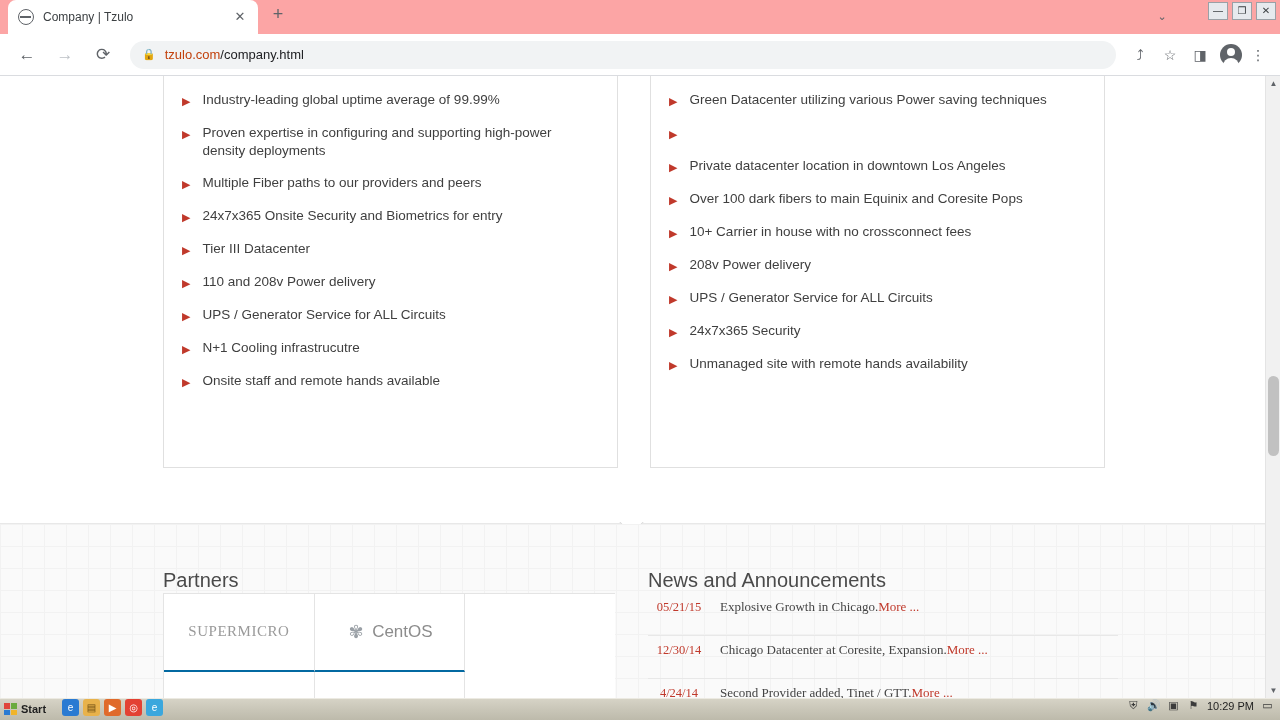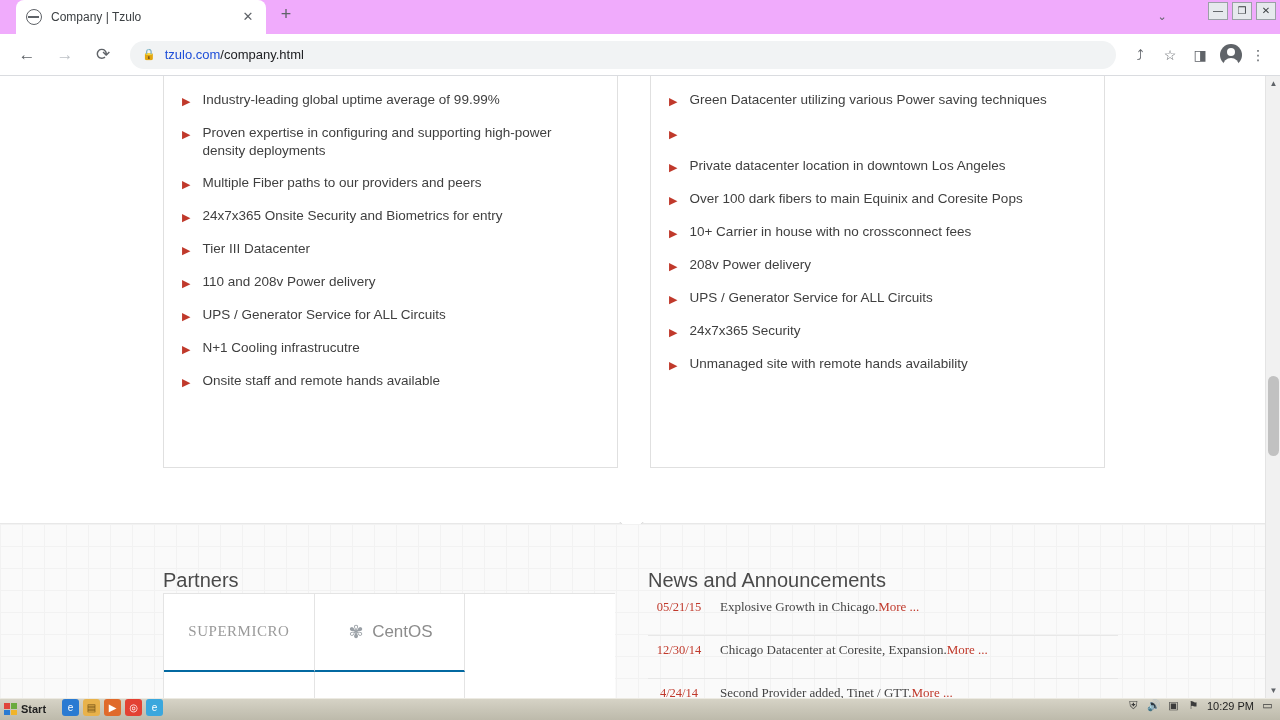--- a/index.html
+++ b/index.html
@@ -6,23 +6,22 @@
   html, body {
     margin: 0; padding: 0;
     width: 1280px; height: 720px;
     overflow: hidden;
     font-family: "Liberation Sans", sans-serif;
     background: #ffffff;
   }
   
   .browser { width: 1280px; height: 720px; position: relative; }
   .titlebar {
-    height: 34px; background: #f0abfc; display: flex; align-items: flex-start;
+    height: 34px; background: #fca5a5; display: flex; align-items: flex-start;
     position: relative;
-    padding-left: 8px;
   }
   .tab {
     width: 250px; height: 34px; background: #fff;
     border-radius: 8px 8px 0 0;
     display: flex; align-items: center; padding: 0 10px;
     margin-left: 8px; position: relative;
   }
   .tab .favicon {
     width: 16px; height: 16px; border-radius: 50%;
     border: 1.5px solid #5f6368; margin-right: 9px;
@@ -63,21 +62,21 @@
     width: 30px; height: 30px; margin: 0 4px; color: #5f6368;
     font-size: 17px; line-height: 30px; text-align: center; border-radius: 50%;
   }
   .navbtn.disabled { color: #bdc1c6; }
   .omnibox {
     flex: 1; height: 28px; background: #f1f3f4; border-radius: 14px;
     display: flex; align-items: center; padding: 0 12px; margin: 0 8px;
   }
   .omnibox .lock { font-size: 11px; color: #5f6368; margin-right: 9px; }
   .omnibox .url { font-size: 13px; color: #202124; }
-  .omnibox .url .domain { color: #1d4ed8; }
+  .omnibox .url .domain { color: #c2410c; }
   .tb-icon {
     width: 28px; height: 28px; margin-left: 2px; color: #5f6368;
     font-size: 14px; line-height: 28px; text-align: center;
   }
   .avatar-icon {
     width: 22px; height: 22px; border-radius: 50%; background: #5f6368;
     margin-left: 6px; position: relative;
   }
   .avatar-icon::before {
     content: ""; position: absolute; left: 7px; top: 4px; width: 8px; height: 8px;

